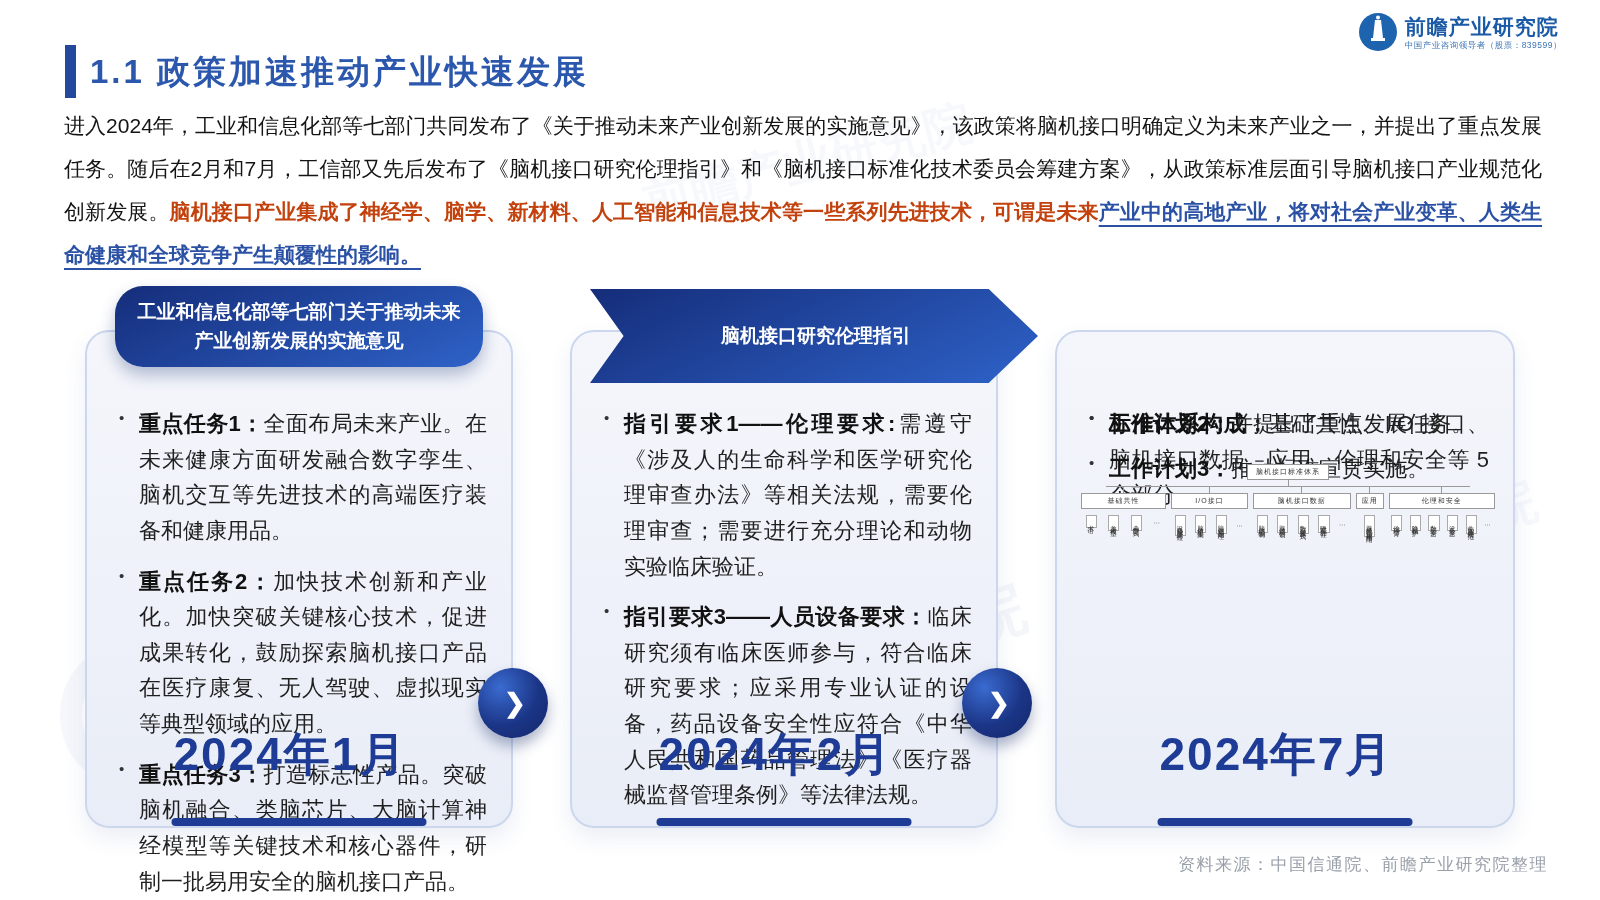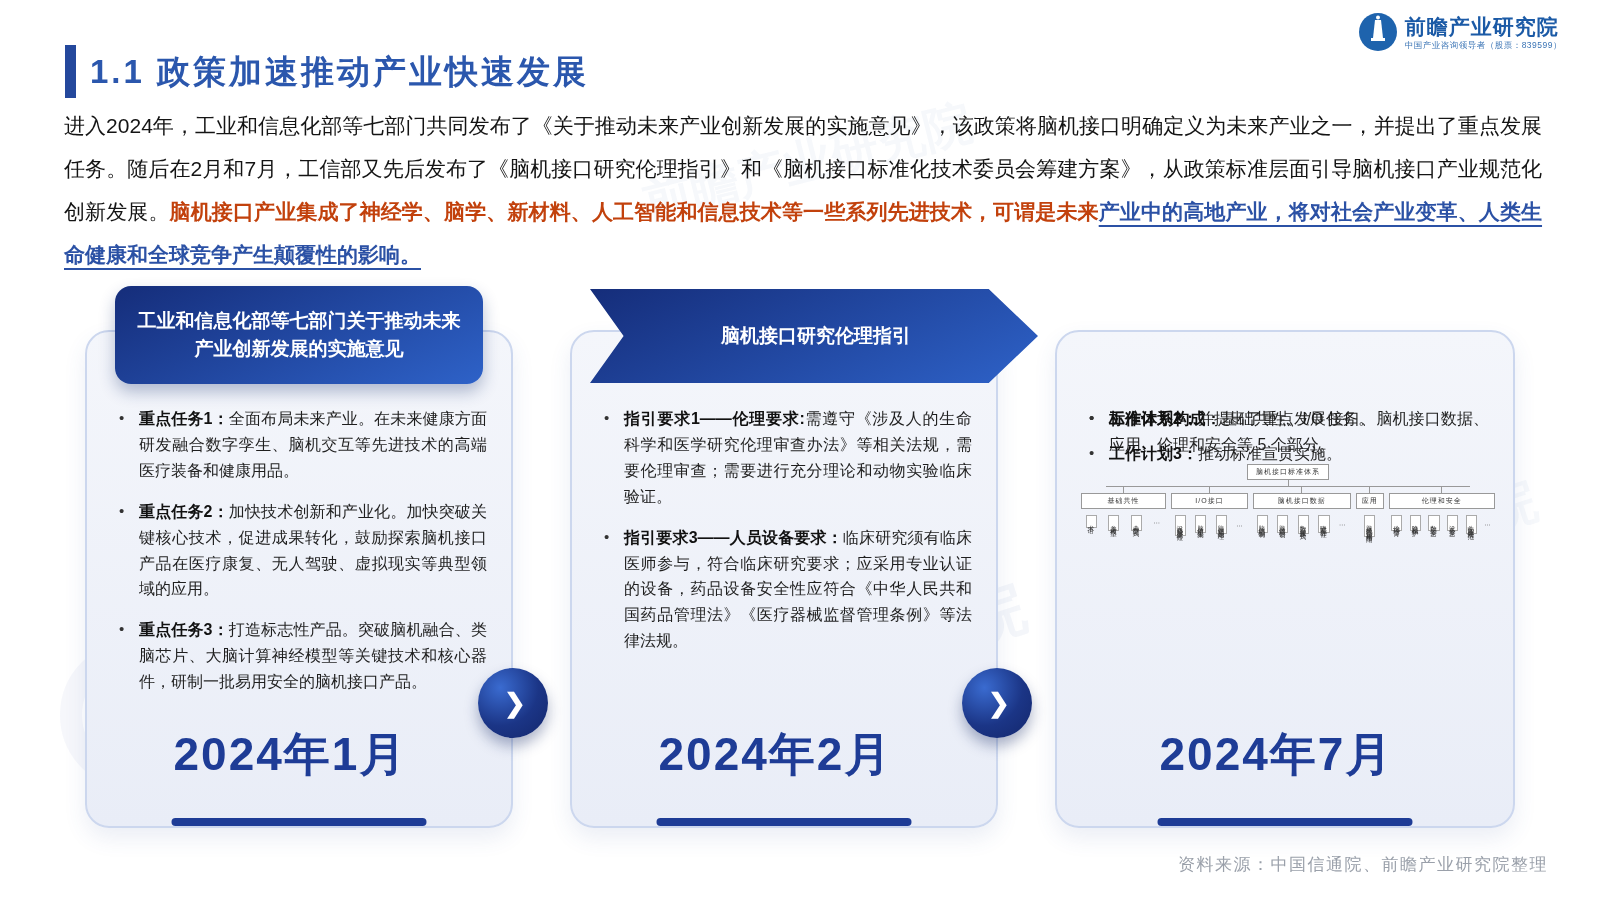--- a/index.html
+++ b/index.html
@@ -24,29 +24,29 @@
   .intro .hl-u { color:#2b51a5; font-weight:bold; text-decoration:underline; text-underline-offset:6px; }
 
   
   .card { position:absolute; top:330px; height:498px; }
   .card-1 { left:85px;  width:428px; }
   .card-2 { left:570px; width:428px; }
   .card-3 { left:1055px; width:460px; }
   .card-body { position:absolute; inset:0; border-radius:24px; background:linear-gradient(180deg,#f4f6fb 0%, #e9edf7 100%); border:2px solid #ccd7ee; box-shadow:0 10px 22px rgba(60,90,160,0.10); }
 
   .banner { position:absolute; display:flex; align-items:center; justify-content:center; text-align:center; color:#ffffff; font-weight:bold; font-size:19px; line-height:1.5; background:linear-gradient(155deg,#152d7a 0%, #2e62c8 100%); box-shadow:0 8px 16px rgba(20,45,110,0.30); z-index:3; }
-  .banner-rect { left:50%; transform:translateX(-50%); top:-44px; width:368px; height:98px; border-radius:16px; padding:0 18px; }
+  .banner-rect { left:50%; transform:translateX(-50%); top:-44px; width:368px; height:81px; border-radius:28px; padding:0 18px; }
   .banner-arrow { top:-41px; height:94px; clip-path:polygon(0% 0%, 89% 0%, 100% 50%, 89% 100%, 0% 100%, 7.5% 50%); padding:0 56px 0 60px; box-shadow:none; }
   .card-2 .banner-arrow { left:20px; width:448px; }
   .card-3 .banner-arrow { left:28px; width:440px; }
   .banner-arrow .banner-text { display:block; max-width:280px; }
 
   
   .bullets { position:absolute; left:0; right:0; top:76px; padding:0 26px 0 32px; list-style:none; }
-  .bullet { position:relative; padding-left:22px; margin-bottom:15px; font-size:16px; line-height:1.62; color:#1f1f1f; text-align:justify; }
+  .bullet { position:relative; padding-left:22px; margin-bottom:15px; font-size:22px; line-height:1.62; color:#1f1f1f; text-align:justify; }
   .bullet::before { content:"•"; position:absolute; left:2px; top:0; color:#333; font-size:15px; }
   .bullet b { color:#111; }
   .card-3 .bullets { top:76px; }
   .plans { top:372px; }
   .plans .bullet { margin-bottom:9px; }
 
   
   .card-date { position:absolute; left:0; right:17px; bottom:42px; text-align:center; font-size:46px; font-weight:bold; color:#1e3c96; letter-spacing:2px; z-index:2; }
   .date-bar { position:absolute; left:50%; transform:translateX(-50%); bottom:2px; width:255px; height:8px; border-radius:4px; background:#1e3c96; z-index:2; }
 

